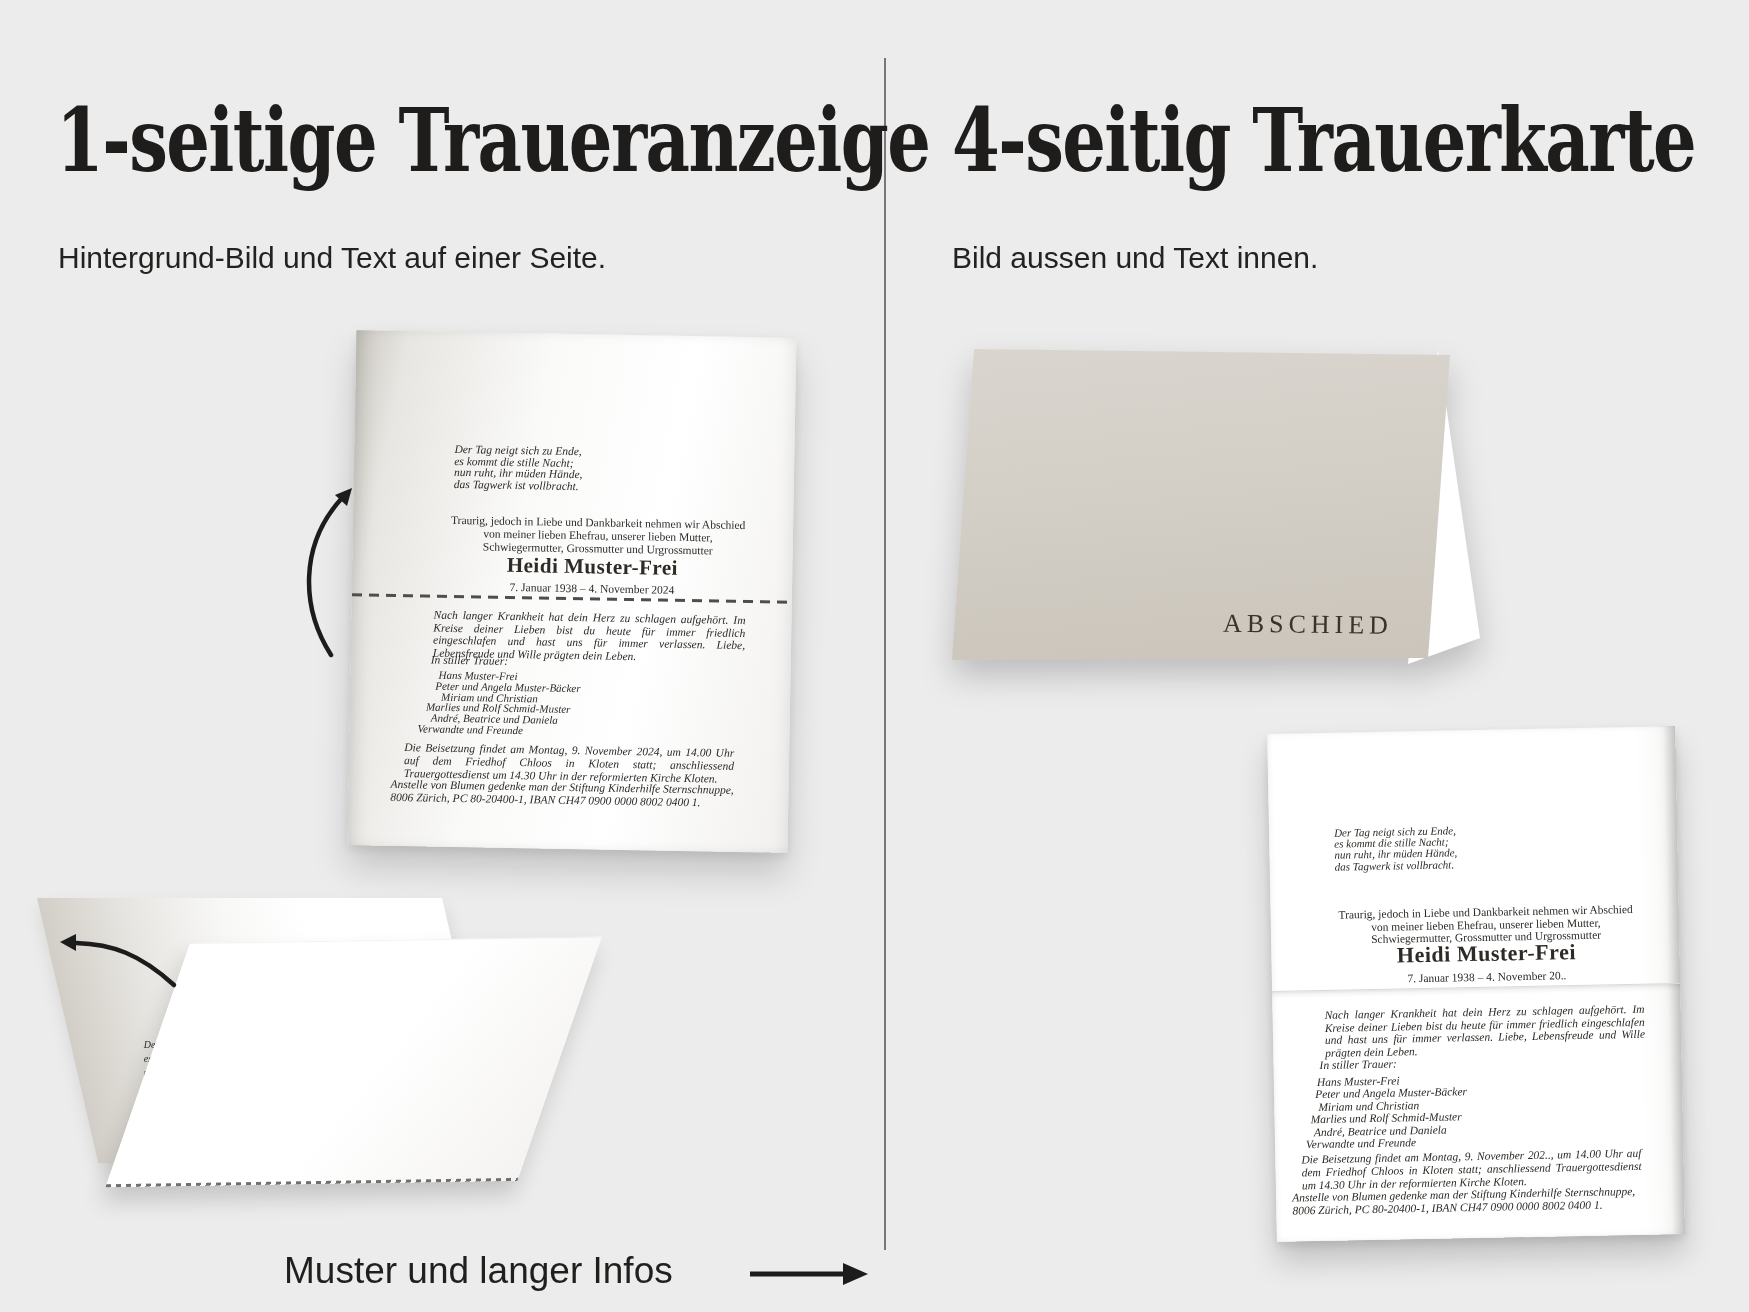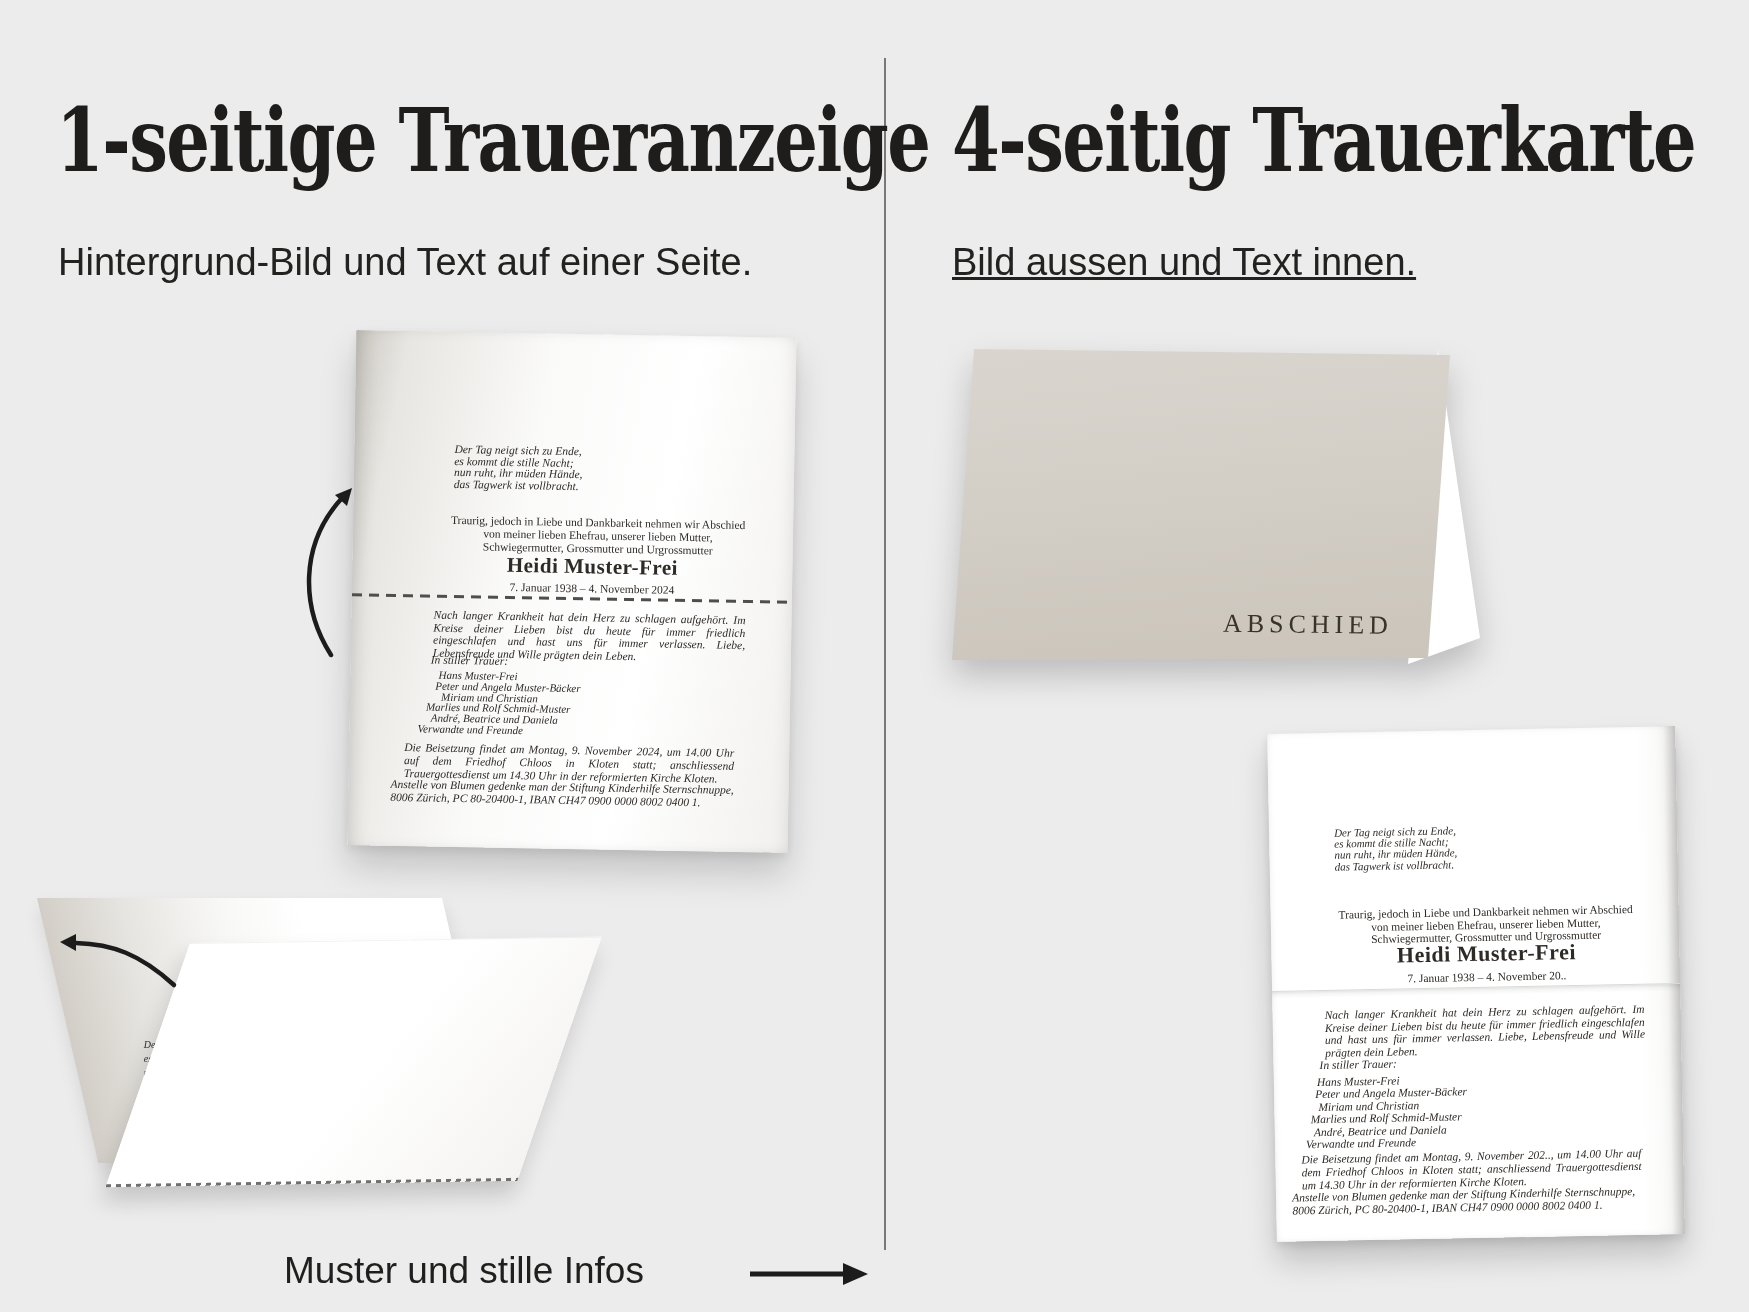--- a/index.html
+++ b/index.html
@@ -12,23 +12,23 @@
 
   
   .divider{left:884px;top:58px;width:2px;height:1192px;background:#7a7876;}
   .heading{
     font-family:"DejaVu Serif",serif;font-weight:700;font-size:88px;line-height:1;
     letter-spacing:-2px;color:#1e1d1b;white-space:nowrap;
     transform:scaleX(.78);transform-origin:left top;
   }
   .h-left{left:56px;top:96px;}
   .h-right{left:952px;top:96px;}
-  .subheading{font-size:38px;line-height:1;color:#222220;white-space:nowrap;}
+  .subheading{font-size:30px;line-height:1;color:#222220;white-space:nowrap;}
   .sh-left{left:58px;top:243px;}
-  .sh-right{left:952px;top:243px;text-decoration:underline;}
+  .sh-right{left:952px;top:243px;}
 
   
   .sertxt{font-family:"Liberation Serif",serif;color:#2e2a26;}
   .it{font-style:italic;}
   .jst{text-align:justify;}
   .ctr{text-align:center;}
 
   
   .card-left{
     left:352px;top:334px;width:440px;height:515px;
@@ -188,21 +188,21 @@
     <div>Peter und Angela Muster-Bäcker</div>
     <div>Miriam und Christian</div>
     <div>Marlies und Rolf Schmid-Muster</div>
     <div>André, Beatrice und Daniela</div>
     <div>Verwandte und Freunde</div>
   </div>
   <div class="abs rc-funeral it jst">Die Beisetzung findet am Montag, 9. November 202.., um 14.00 Uhr auf dem Friedhof Chloos in Kloten statt; anschliessend Trauergottesdienst um 14.30 Uhr in der reformierten Kirche Kloten.</div>
   <div class="abs rc-donation it">Anstelle von Blumen gedenke man der Stiftung Kinderhilfe Sternschnuppe, 8006 Zürich, PC 80-20400-1, IBAN CH47 0900 0000 8002 0400 1.</div>
 </div>
 
-<div class="abs footer-label">Muster und stille Infos</div>
+<div class="abs footer-label">Muster und langer Infos</div>
 
 <svg class="abs arrow-layer" viewBox="0 0 1749 1312" xmlns="http://www.w3.org/2000/svg">
   <g>
     <path d="M 331 655 C 301 608 299 545 342 498" fill="none" stroke="#1c1c1c" stroke-width="4.5" stroke-linecap="round"></path>
     <polygon points="352,488 347,506 335,495" fill="#1c1c1c"></polygon>
   </g>
   <g>
     <path d="M 174 985 C 140 954 112 944 76 943" fill="none" stroke="#1c1c1c" stroke-width="4.5" stroke-linecap="round"></path>
     <polygon points="60,942 76,934 76,951" fill="#1c1c1c"></polygon>
   </g>

